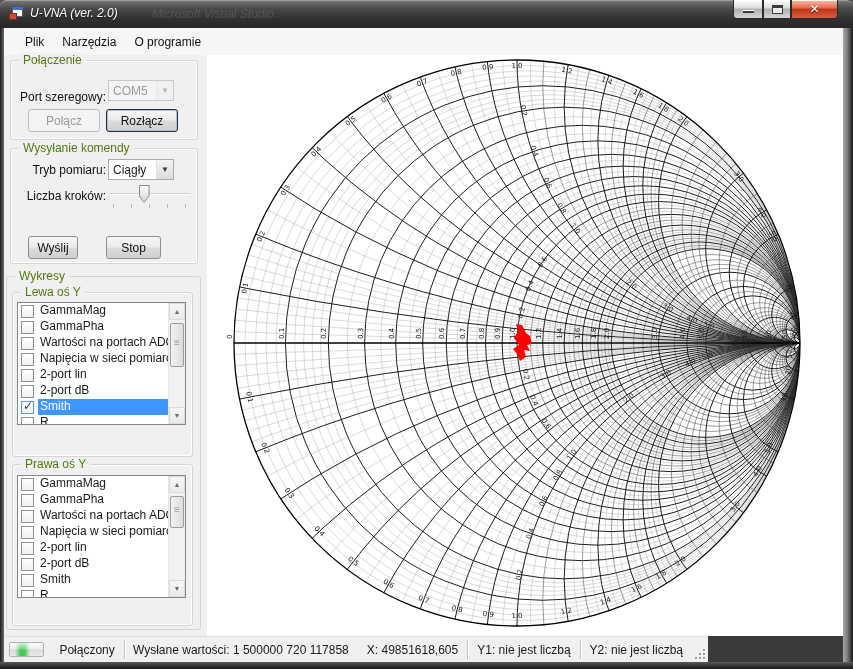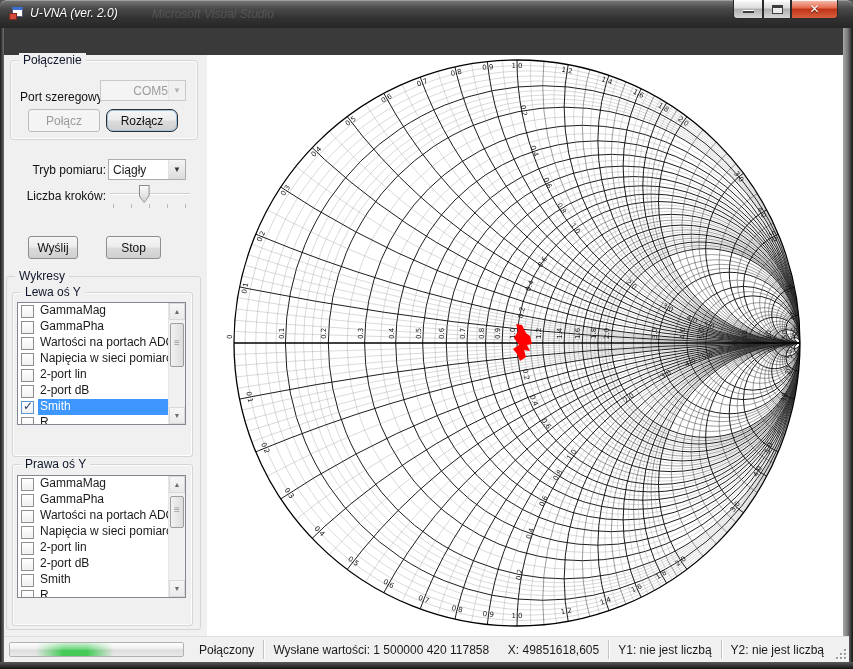--- a/index.html
+++ b/index.html
@@ -29,34 +29,34 @@
   #btn-min .glyph{position:absolute;left:9px;top:10px;width:11px;height:3px;background:#3c3c3c;box-shadow:inset 0 1px 0 #fff;}
   #btn-max .glyph{position:absolute;left:8px;top:5px;width:11px;height:9px;border:1px solid #3c3c3c;border-top:3px solid #3c3c3c;background:rgba(255,255,255,.7);}
   #btn-close .glyph{position:absolute;left:0;right:0;top:2px;text-align:center;font-weight:bold;font-size:12px;color:#fff;text-shadow:0 1px 1px rgba(0,0,0,.6);}
   
   #menubar{position:absolute;left:4px;top:28px;width:839px;height:27px;background:#f6f6f6;display:flex;align-items:center;padding-left:12px;}
   .menu-item{padding:4px 9px;color:#111;}
   #leftpanel{position:absolute;left:4px;top:55px;width:203px;height:581px;background:#f0f0f0;}
   #chartarea{position:absolute;left:207px;top:55px;width:636px;height:581px;background:#ffffff;}
   
   .grp{position:absolute;border:1px solid #d5d5d8;border-radius:3px;box-shadow:inset 0 0 0 1px #fdfdfd;}
-  .grp-cap{position:absolute;top:-8px;left:8px;background:#f0f0f0;padding:0 4px;color:#0f172a;text-align:right;}
+  .grp-cap{position:absolute;top:-8px;left:8px;background:#f0f0f0;padding:0 4px;color:#4d7c0f;text-align:right;}
   .fldlabel{position:absolute;text-align:right;color:#111;}
   
   .combo{position:absolute;height:21px;border:1px solid #acacac;background:#fff;display:flex;align-items:center;}
   .combo .val{flex:1;padding-left:4px;overflow:hidden;white-space:nowrap;}
   .combo .arrowzone{width:17px;align-self:stretch;display:flex;align-items:center;justify-content:center;background:linear-gradient(#f4f4f4,#dcdcdc);border-left:1px solid #e2e2e2;}
   .combo .arrow{font-size:8px;color:#333;}
   .combo.disabled{background:#f4f4f4;border-color:#c9c9c9;color:#9b9b9b;}
   .combo.disabled .arrowzone{background:#f0f0f0;border-left-color:#e6e6e6;}
   .combo.disabled .arrow{color:#b2b2b2;}
   
   .btn{position:absolute;height:23px;border:1px solid #8e8e8e;border-radius:3px;background:linear-gradient(#f6f6f6,#ebebeb 48%,#dcdcdc 52%,#cfcfcf);
        display:flex;align-items:center;justify-content:center;color:#111;}
-  .btn.default{border-color:#2e2e2e;box-shadow:0 0 0 1px #9fc4e2 inset;border-radius:7px;}
+  .btn.default{border-color:#2e2e2e;box-shadow:0 0 0 1px #9fc4e2 inset;}
   .btn.disabled{background:#f4f4f4;border-color:#b8bcbf;color:#9a9a9a;box-shadow:none;}
   
   #trackbar{position:absolute;left:110px;top:184px;width:80px;height:28px;}
   #tb-groove{position:absolute;left:0;right:0;top:9px;height:2px;background:#d0d0d0;border-bottom:1px solid #fff;}
   #tb-ticks{position:absolute;left:3px;top:20px;height:4px;width:74px;
     background:repeating-linear-gradient(to right,#b9b9b9 0 1px,transparent 1px 18px);}
   #tb-thumb{position:absolute;top:1px;width:11px;height:18px;background:#8c8c8c;
     clip-path:polygon(0 0,100% 0,100% 60%,50% 100%,0 60%);}
   #tb-thumb .in{position:absolute;left:1px;top:1px;right:1px;bottom:1px;background:linear-gradient(#fafafa,#d4d4d4);
     clip-path:polygon(0 0,100% 0,100% 60%,50% 100%,0 60%);}
@@ -69,21 +69,21 @@
   .lrow .ltext{flex:1;margin-left:4px;padding-left:2px;white-space:nowrap;overflow:hidden;height:16px;line-height:15px;}
   .lrow.selected .ltext{background:#3d97ff;color:#fff;}
   .vscroll{position:absolute;right:0;top:0;bottom:0;width:17px;background:#f1f1f1;border-left:1px solid #e6e6e6;}
   .vs-arrow{position:absolute;left:0;width:16px;height:17px;display:flex;align-items:center;justify-content:center;
     font-size:7px;color:#6b6b6b;background:linear-gradient(#f6f6f6,#eaeaea);border:1px solid #d9d9d9;}
   .vs-up{top:0;}
   .vs-down{bottom:0;}
   .vs-thumb{position:absolute;left:1px;width:14px;border:1px solid #9d9d9d;border-radius:2px;background:linear-gradient(to right,#f2f2f2,#dcdcdc);}
   .vs-thumb::after{content:"≡";position:absolute;left:3px;top:50%;margin-top:-8px;color:#9a9a9a;font-size:10px;}
   
-  #statusbar{position:absolute;left:4px;top:636px;width:845px;height:26px;background:#f0f0f0;border-top:1px solid #dfdfdf;
+  #statusbar{position:absolute;left:4px;top:636px;width:704px;height:26px;background:#f0f0f0;border-top:1px solid #dfdfdf;
     display:flex;align-items:center;}
   .sb-sep{width:1px;align-self:stretch;margin:3px 0;background:#c3c3c3;box-shadow:1px 0 0 #fff;}
   .sb-text{padding:0 9px;white-space:nowrap;}
   #progress{margin-left:5px;margin-right:6px;width:175px;height:15px;border:1px solid #b2b2b2;border-radius:2px;position:relative;
     background:linear-gradient(#f4f4f4,#e9e9e9 45%,#dcdcdc 50%,#e9e9e9);overflow:hidden;}
   #progress .chunk{position:absolute;top:0;bottom:0;
     background:linear-gradient(to right,rgba(60,200,80,0),rgba(60,200,80,.95) 35%,rgba(60,200,80,.95) 65%,rgba(60,200,80,0));}
   #progress .gloss{position:absolute;left:0;right:0;top:0;height:7px;background:linear-gradient(rgba(255,255,255,.75),rgba(255,255,255,.15));}
   #sb-right{margin-left:auto;display:flex;align-items:center;align-self:stretch;}
   #grip{width:14px;height:14px;align-self:flex-end;margin:0 2px 2px 0;position:relative;}
@@ -112,20 +112,25 @@
         </div>
       <div id="btn-max" class="winbtn">
           <span class="glyph"></span>
         </div>
       <div id="btn-close" class="winbtn last">
           <span class="glyph">✕</span>
         </div>
     </div>
   </div>
 
+  <div id="menubar">
+      <div class="menu-item">Plik</div>
+      <div class="menu-item">Narzędzia</div>
+      <div class="menu-item">O programie</div>
+    </div>
 
   <div id="leftpanel"></div>
   <div id="chartarea"><svg width="636" height="581" viewBox="0 0 636 581">
         <defs>
           <clipPath id="uc">
             <circle cx="310" cy="288" r="283"></circle>
           </clipPath>
         </defs>
         <g clip-path="url(#uc)">
           <circle cx="315.54901960784315" cy="288" r="277.45098039215685" fill="none" stroke="#8e8e8e" stroke-width="0.33"></circle>
@@ -423,31 +428,34 @@
         <text transform="translate(324.9,346.4) rotate(67.4)" font-size="7" fill="#1a1a1a" text-anchor="middle">0.4</text>
         <text transform="translate(337.4,208.1) rotate(-56.6)" font-size="7" fill="#1a1a1a" text-anchor="middle">0.6</text>
         <text transform="translate(337.4,369.9) rotate(56.6)" font-size="7" fill="#1a1a1a" text-anchor="middle">0.6</text>
         <polygon points="309,269 315,270 319,278 323,281 325,289 320,290 323,296 317,295 319,302 313,306 310,299 306,294 312,290 307,283 311,276" fill="#ff0000"></polygon>
       </svg></div>
 
   <div class="grp" style="left:10px;top:60px;width:188px;height:80px;">
     <span class="grp-cap">Połączenie</span>
   </div>
   <div class="fldlabel" style="left:14px;top:90px;width:92px;">Port szeregowy:</div>
-  <div class="combo disabled" style="left:100px;top:80px;width:86px;text-align:right;">
+  <div class="combo disabled" style="left:108px;top:80px;width:66px;">
     <span class="val">COM5</span>
     <span class="arrowzone">
         <span class="arrow">▼</span>
       </span>
   </div>
   <div class="btn disabled" style="left:28px;top:109px;width:72px;">Połącz</div>
   <div class="btn default" style="left:106px;top:109px;width:72px;">Rozłącz</div>
 
+  <div class="grp" style="left:10px;top:148px;width:188px;height:116px;">
+    <span class="grp-cap">Wysyłanie komendy</span>
+  </div>
   <div class="fldlabel" style="left:14px;top:163px;width:92px;">Tryb pomiaru:</div>
-  <div class="combo" style="left:108px;top:159px;width:78px;">
+  <div class="combo" style="left:108px;top:159px;width:66px;">
     <span class="val">Ciągły</span>
     <span class="arrowzone">
         <span class="arrow">▼</span>
       </span>
   </div>
   <div class="fldlabel" style="left:14px;top:189px;width:92px;">Liczba kroków:</div>
   <div id="trackbar">
     <div id="tb-groove"></div>
     <div id="tb-ticks"></div>
     <div id="tb-thumb" style="left: calc(42% - 5px);">
@@ -553,21 +561,21 @@
       </div>
     </div>
 
   <div id="statusbar">
     <div id="progress">
       <div class="chunk" id="progress-chunk" style="left: 15%; width: 45%;"></div>
       <div class="gloss"></div>
     </div>
     <span class="sb-text">Połączony</span>
     <span class="sb-sep"></span>
-    <span class="sb-text">Wysłane wartości: 1 500000 420 117858</span>
+    <span class="sb-text">Wysłane wartości: 1 500000 720 117858</span>
     <div id="sb-right">
       <span class="sb-text">X: 49851618,605</span>
       <span class="sb-sep"></span>
       <span class="sb-text">Y1: nie jest liczbą</span>
       <span class="sb-sep"></span>
       <span class="sb-text">Y2: nie jest liczbą</span>
       <div id="grip">
           <i class="d1"></i>
           <i class="d2"></i>
           <i class="d3"></i>

